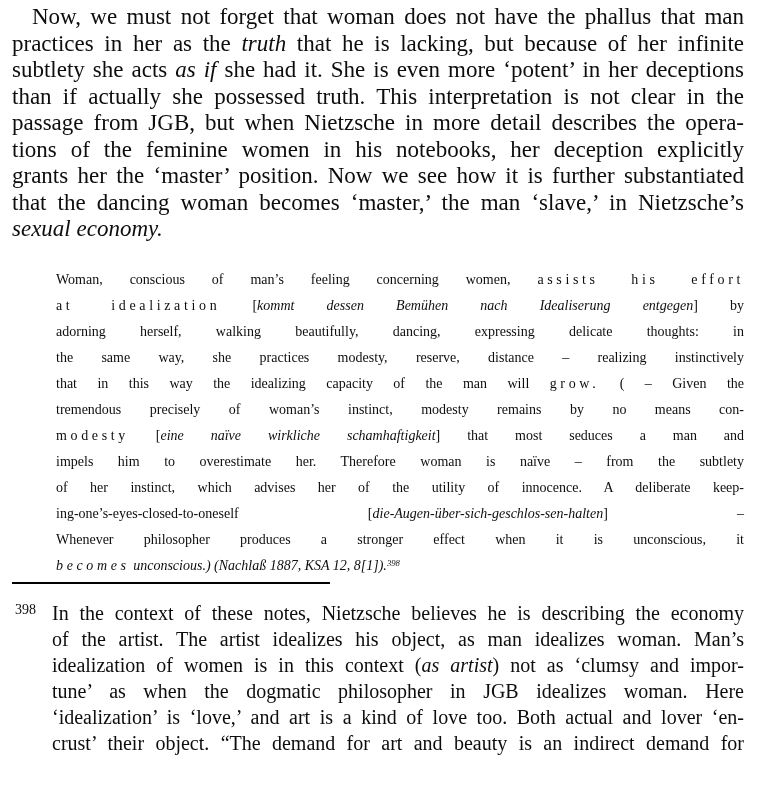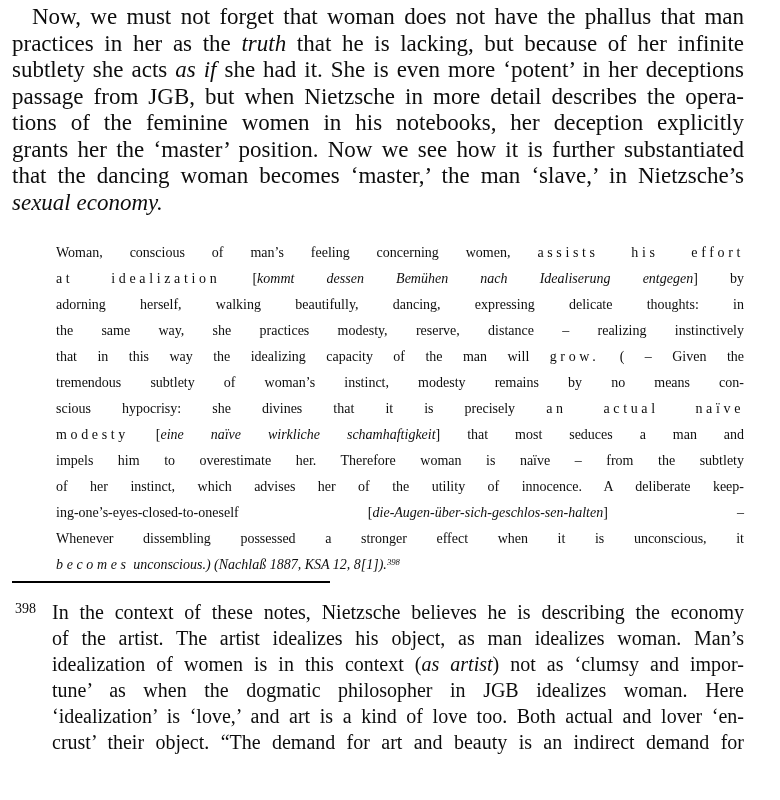--- a/index.html
+++ b/index.html
@@ -80,40 +80,40 @@
 </style>
 </head>
 <body>
 
 <div class="page">
 
   <div class="main-para">
       <div class="line indent"><span class="seg-n">Now, we must not forget that woman does not have the phallus that man</span></div>
       <div class="line"><span class="seg-n">practices in her as the </span><span class="seg-i">truth</span><span class="seg-n"> that he is lacking, but because of her infinite</span></div>
       <div class="line"><span class="seg-n">subtlety she acts </span><span class="seg-i">as if</span><span class="seg-n"> she had it. She is even more ‘potent’ in her deceptions</span></div>
+      <div class="line"><span class="seg-n">than if actually she possessed truth. This interpretation is not clear in the</span></div>
       <div class="line"><span class="seg-n">passage from JGB, but when Nietzsche in more detail describes the opera-</span></div>
       <div class="line"><span class="seg-n">tions of the feminine women in his notebooks, her deception explicitly</span></div>
       <div class="line"><span class="seg-n">grants her the ‘master’ position. Now we see how it is further substantiated</span></div>
       <div class="line"><span class="seg-n">that the dancing woman becomes ‘master,’ the man ‘slave,’ in Nietzsche’s</span></div>
       <div class="line last"><span class="seg-n">sexual economy.</span></div>
     </div>
 
   <div class="block-quote">
       <div class="line"><span class="seg-n">Woman, conscious of man’s feeling concerning women, </span><span class="seg-sp">assists his effort</span></div>
       <div class="line"><span class="seg-sp">at idealization</span><span class="seg-n"> [</span><span class="seg-i">kommt dessen Bemühen nach Idealiserung entgegen</span><span class="seg-n">] by</span></div>
       <div class="line"><span class="seg-n">adorning herself, walking beautifully, dancing, expressing delicate thoughts: in</span></div>
       <div class="line"><span class="seg-n">the same way, she practices modesty, reserve, distance – realizing instinctively</span></div>
       <div class="line"><span class="seg-n">that in this way the idealizing capacity of the man will </span><span class="seg-sp">grow.</span><span class="seg-n"> ( – Given the</span></div>
-      <div class="line"><span class="seg-n">tremendous subtlety of woman’s instinct, modesty remains by no means con-</span></div>
-      <div class="line"><span class="seg-n">scious hypocrisy: she divines that it is precisely </span><span class="seg-sp">an actual naïve</span></div>
+      <div class="line"><span class="seg-n">tremendous precisely of woman’s instinct, modesty remains by no means con-</span></div>
       <div class="line"><span class="seg-sp">modesty</span><span class="seg-n"> [</span><span class="seg-i">eine naïve wirkliche schamhaftigkeit</span><span class="seg-n">] that most seduces a man and</span></div>
       <div class="line"><span class="seg-n">impels him to overestimate her. Therefore woman is naïve – from the subtlety</span></div>
       <div class="line"><span class="seg-n">of her instinct, which advises her of the utility of innocence. A deliberate keep-</span></div>
       <div class="line"><span class="seg-n">ing-one’s-eyes-closed-to-oneself [</span><span class="seg-i">die-Augen-über-sich-geschlos-sen-halten</span><span class="seg-n">] –</span></div>
-      <div class="line"><span class="seg-n">Whenever dissembling possessed a stronger effect when it is unconscious, it</span></div>
+      <div class="line"><span class="seg-n">Whenever philosopher produces a stronger effect when it is unconscious, it</span></div>
       <div class="line last"><span class="seg-sp">becomes</span><span class="seg-n"> unconscious.) (Nachlaß 1887, KSA 12, 8[1]).</span><span class="seg-sup">398</span></div>
     </div>
 
   <div class="fn-separator"></div>
 
   <div class="footnote">
     <div class="fn-num">398</div>
     <div class="fn-body">
         <div class="line"><span class="seg-n">In the context of these notes, Nietzsche believes he is describing the economy</span></div>
         <div class="line"><span class="seg-n">of the artist. The artist idealizes his object, as man idealizes woman. Man’s</span></div>

